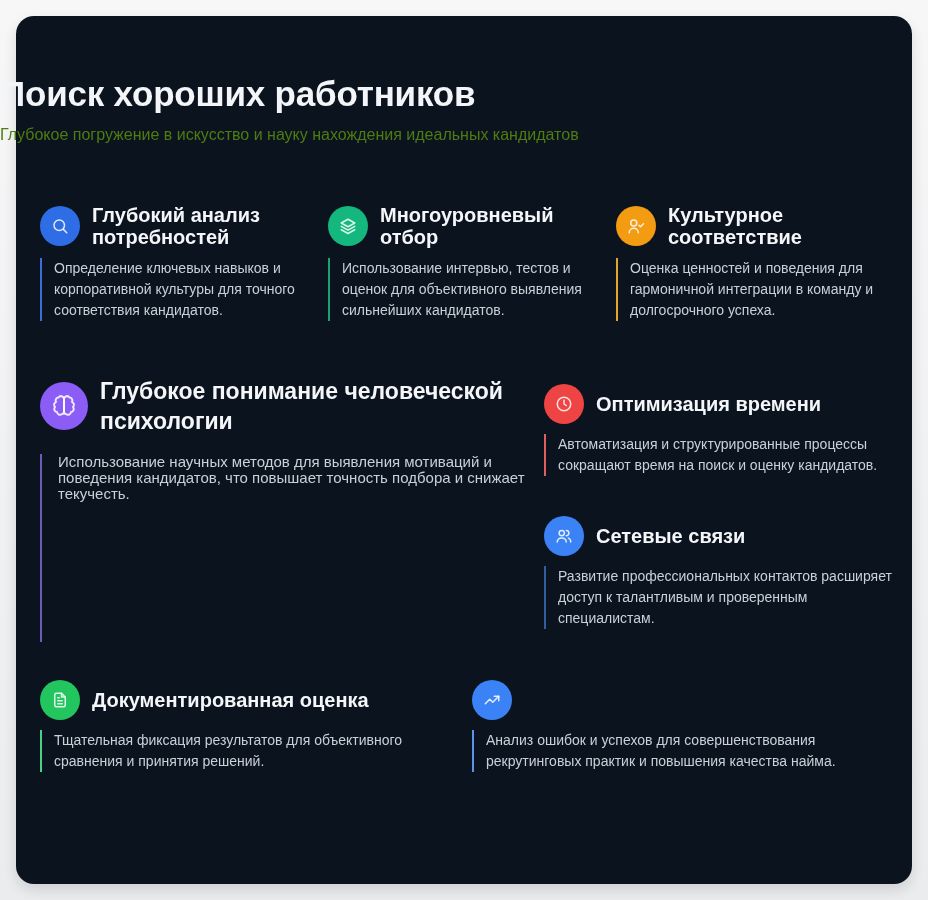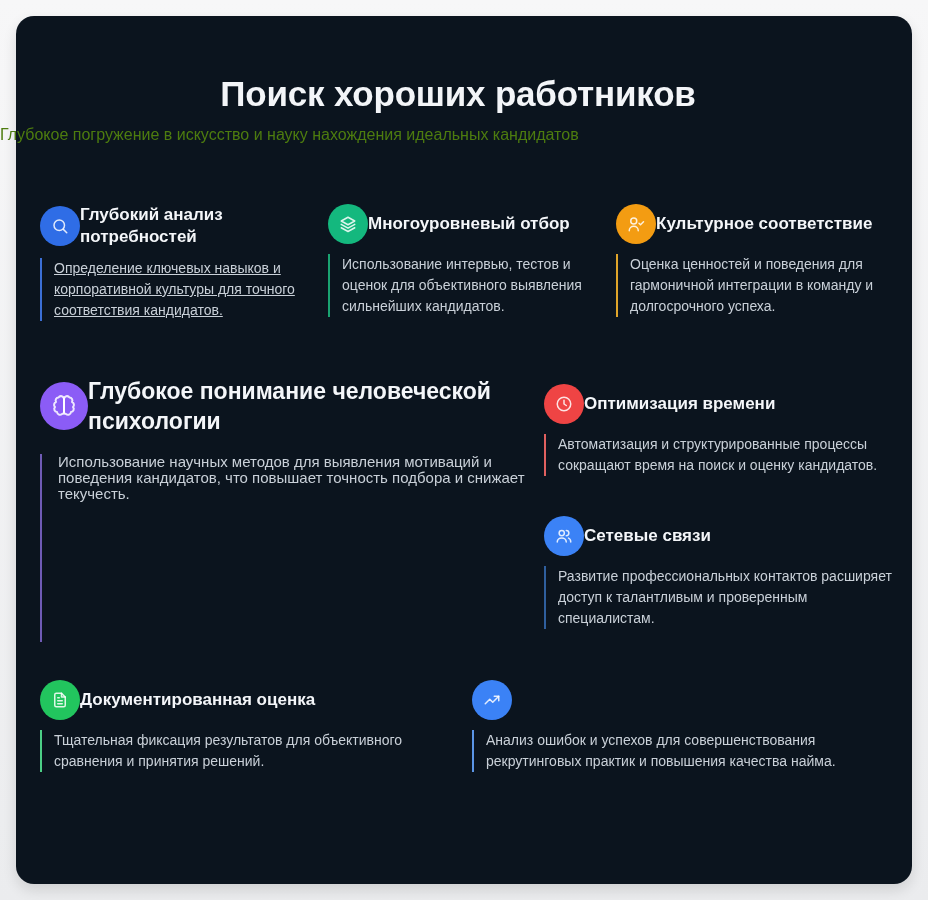--- a/index.html
+++ b/index.html
@@ -14,21 +14,21 @@
     position: absolute;
     left: 16px; top: 16px;
     width: 896px; height: 868px;
     background: #0b141e;
     border-radius: 18px;
     box-shadow: 0 6px 14px rgba(0,0,0,0.12);
   }
   .title {
     position: absolute;
     left: 0; right: 12px; top: 74px;
-    text-align: center;
+    text-align: left;
     color: #f3f5f8;
     font-size: 35px;
     font-weight: bold;
     letter-spacing: -0.2px;
   }
   .subtitle {
     position: absolute;
     left: 0; right: 0; top: 126px;
     text-align: left;
     color: #4d7c0f;
@@ -39,22 +39,23 @@
   .icon {
     flex: 0 0 auto;
     width: 40px; height: 40px;
     border-radius: 50%;
     display: flex; align-items: center; justify-content: center;
   }
   .icon svg { width: 18px; height: 18px; fill: none; stroke-width: 2; stroke-linecap: round; stroke-linejoin: round; }
   .ftitle {
     color: #f4f6f9;
     font-weight: bold;
-    font-size: 17px;
+    font-size: 20px;
     line-height: 22px;
+    margin-left: 12px;
   }
   .desc {
     margin-top: 10px;
     border-left: 2px solid;
     padding-left: 12px;
     color: #c9d0d8;
     font-size: 14px;
     line-height: 21px;
   }
   .big .icon { width: 48px; height: 48px; }
@@ -73,21 +74,21 @@
 <div class="feature" style="left:40px; top:204px; width:268px;">
   <div class="head">
     <div class="icon" style="background: rgb(47, 109, 230);">
       <svg viewBox="0 0 24 24" style="stroke: rgba(255, 255, 255, 0.85);">
           <circle cx="11" cy="11" r="7"></circle>
           <line x1="16.5" y1="16.5" x2="21" y2="21"></line>
         </svg>
     </div>
     <div class="ftitle">Глубокий анализ потребностей</div>
   </div>
-  <div class="desc" style="border-left-color: rgb(59, 111, 214); text-decoration: underline;">Определение ключевых навыков и корпоративной культуры для точного соответствия кандидатов.</div>
+  <div class="desc" style="border-left-color: rgb(59, 111, 214);">Определение ключевых навыков и корпоративной культуры для точного соответствия кандидатов.</div>
 </div>
 
 <div class="feature" style="left:328px; top:204px; width:272px;">
   <div class="head">
     <div class="icon" style="background: rgb(20, 184, 126);">
       <svg viewBox="0 0 24 24" style="stroke: rgba(255, 255, 255, 0.85);">
           <polygon points="12 3 21 8 12 13 3 8 12 3"></polygon>
           <polyline points="3 12.5 12 17.5 21 12.5"></polyline>
           <polyline points="3 17 12 22 21 17"></polyline>
         </svg>

